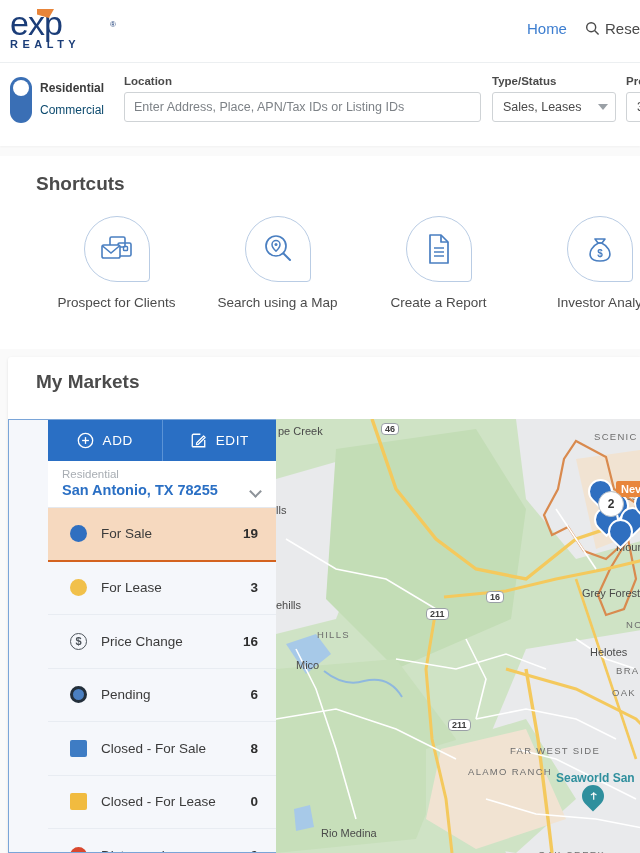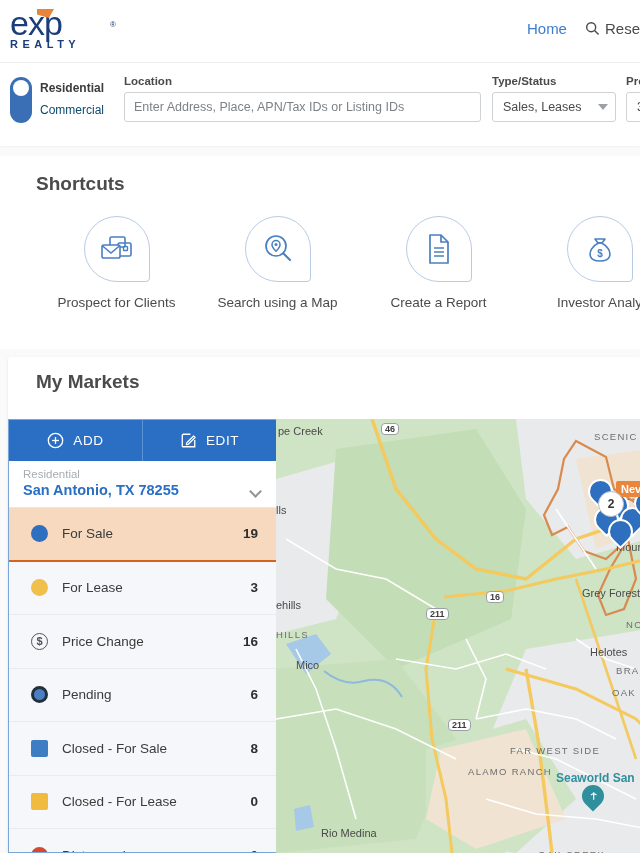--- a/index.html
+++ b/index.html
@@ -89,21 +89,21 @@
     background:#ffffff; border-radius:3px 0 0 0;
     box-shadow:0 1px 3px rgba(0,0,0,0.10);
   }
   .markets .section-title { position:absolute; left:28px; top:14px; }
 
   .mk-body { position:absolute; top:62px; left:0; width:632px; height:434px; }
 
   
   .mk-side {
     position:absolute; left:0; top:0; width:268px; height:434px;
-    background:#f5f7fb; border:1px solid #7aa5d8; border-right:none; overflow:hidden;
+    background:#f5f7fb; border:1px solid #7aa5d8; border-right:none; overflow:hidden;padding-left:39px;
   }
   .mk-actions { display:flex; height:41px; background:#2a6fc4; }
   .mk-act {
     flex:1; display:flex; align-items:center; justify-content:center; gap:9px;
     color:#ffffff; font-size:13.5px; letter-spacing:0.6px;
   }
   .mk-act:first-child { border-right:1px solid #5b93d6; }
   .mk-market {
     background:#ffffff; padding:7px 12px 9px 14px; border-bottom:1px solid #e4e8ee;
     position:relative;
@@ -391,21 +391,21 @@
             <path d="M190 220 L210 260 L200 300"></path>
             <path d="M300 220 L330 240 L360 250"></path>
             <path d="M280 90 L300 120 L320 150"></path>
           </g>
         </svg>
 
         <div id="map-labels">
             <div class="maplbl lbl-city" style="left: 2px; top: 6px;">pe Creek</div>
             <div class="maplbl lbl-city" style="left: 0px; top: 85px;">lls</div>
             <div class="maplbl lbl-city" style="left: 0px; top: 180px;">ehills</div>
-            <div class="maplbl lbl-area" style="left: 0px; top: 210px;">HILLS</div>
+            <div class="maplbl lbl-area" style="left: 0px; top: 210px; padding-left: 41px;">HILLS</div>
             <div class="maplbl lbl-city" style="left: 20px; top: 240px;">Mico</div>
             <div class="maplbl lbl-city" style="left: 45px; top: 408px;">Rio Medina</div>
             <div class="maplbl lbl-area" style="left: 318px; top: 12px;">SCENIC OAK</div>
             <div class="maplbl lbl-area" style="left: 348px; top: 60px;">LUI</div>
             <div class="maplbl lbl-area" style="left: 348px; top: 72px;">ESI</div>
             <div class="maplbl lbl-city" style="left: 306px; top: 168px;">Grey Forest</div>
             <div class="maplbl lbl-city" style="left: 340px; top: 122px;">Mour</div>
             <div class="maplbl lbl-area" style="left: 340px; top: 246px;">BRAUN'S</div>
             <div class="maplbl lbl-city" style="left: 314px; top: 227px;">Helotes</div>
             <div class="maplbl lbl-area" style="left: 336px; top: 268px;">OAK GROVE</div>

